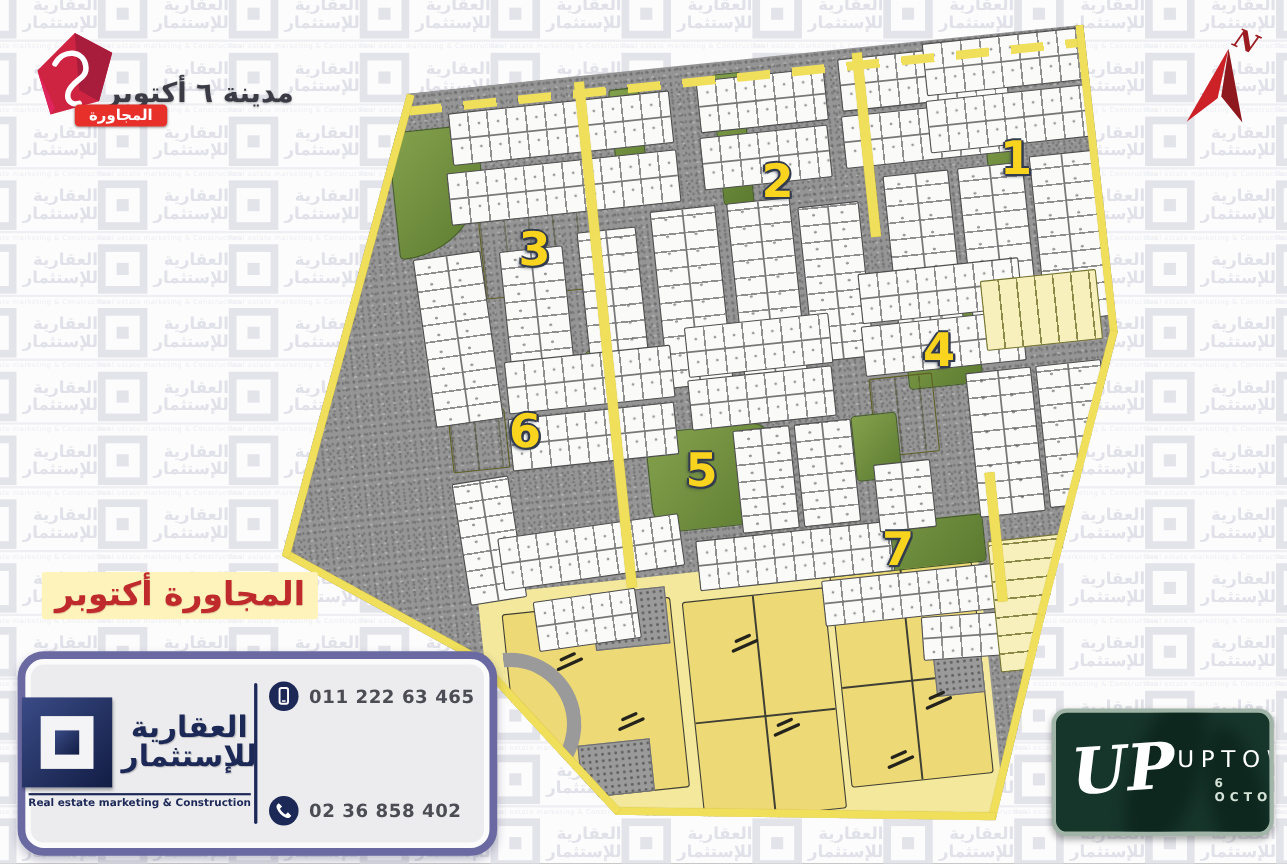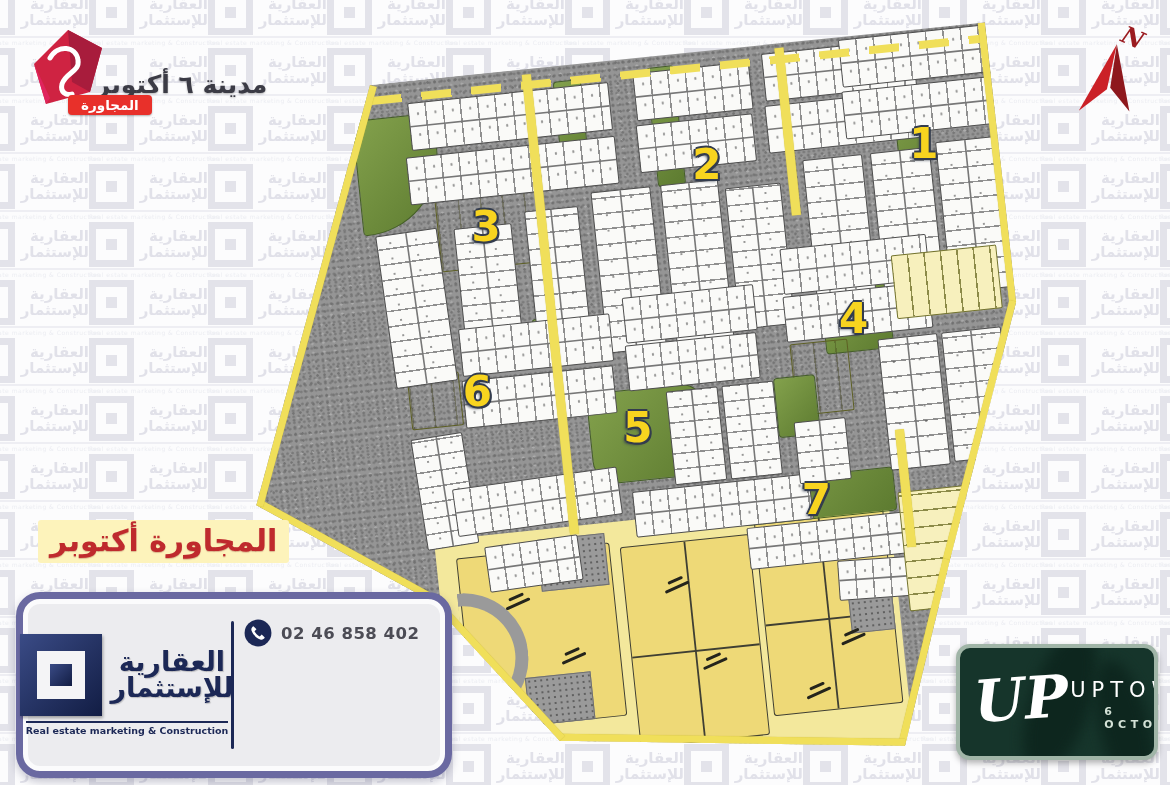--- a/index.html
+++ b/index.html
@@ -1970,23 +1970,31 @@
         <div>للإستثمار</div>
       </div>
     </div>
     <div class="brand-en">Real estate marketing &amp; Construction</div>
   </div>
   <div class="vline"></div>
   <div class="contacts">
     <div class="c-row">
       <svg width="28" height="28" viewBox="0 0 24 24">
         <circle cx="12" cy="12" r="11.5" fill="#1c2856"></circle>
+        <rect x="8.7" y="5.6" width="6.6" height="12.2" rx="1.5" fill="none" stroke="#fff" stroke-width="1.5"></rect>
+        <line x1="10.6" y1="15.6" x2="13.4" y2="15.6" stroke="#fff" stroke-width="1.2"></line>
+      </svg>
+      <span class="c-val">011 222 63 465</span>
+    </div>
+    <div class="c-row">
+      <svg width="28" height="28" viewBox="0 0 24 24">
+        <circle cx="12" cy="12" r="11.5" fill="#1c2856"></circle>
         <path d="M8.1 6.2 l2.6 2.6 -1.7 1.7 c.9 1.9 2.6 3.6 4.5 4.5 l1.7-1.7 2.6 2.6 c-.8 1.5-2.3 2.2-3.9 1.6 c-3.4-1.3-6.1-4-7.4-7.4 C5.9 8.5 6.6 7 8.1 6.2 z" fill="#fff"></path>
       </svg>
-      <span class="c-val">02 46 858 402</span>
+      <span class="c-val">02 36 858 402</span>
     </div>
   </div>
 </div>
 
 <div class="uptown">
   <div class="leaf" style="left:70px;top:-20px;width:60px;height:150px;transform:rotate(18deg);"></div>
   <div class="leaf" style="left:140px;top:10px;width:50px;height:140px;transform:rotate(-14deg);"></div>
   <div class="up-mono">UP</div>
   <div class="up-text">
     <div class="up-name">UPTOWN</div>

